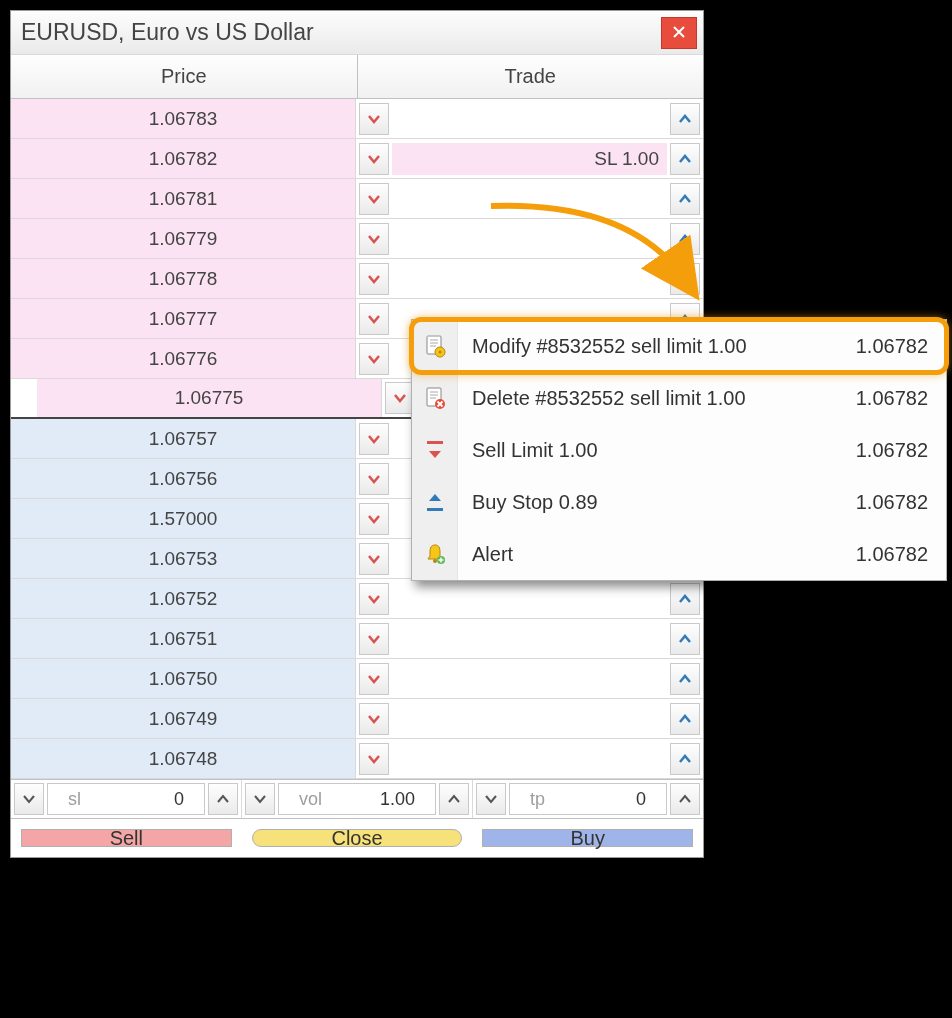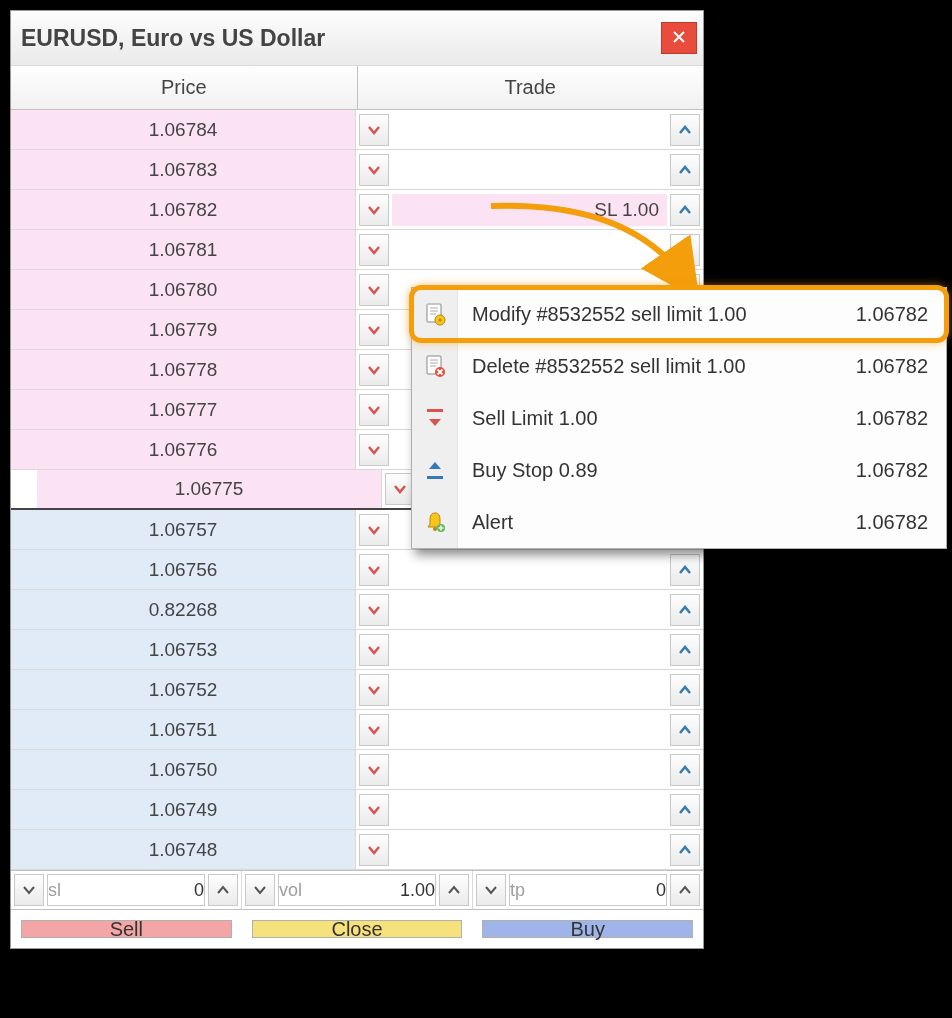--- a/index.html
+++ b/index.html
@@ -28,27 +28,26 @@
     color: #333;
   }
   .panel {
     position: relative;
     width: 694px;
     margin: 10px 0 0 10px;
     background: #fff;
     border: 1px solid #9a9a9a;
   }
   .titlebar {
-    height: 55px;
+    height: 44px;
     background: linear-gradient(#fdfdfd,#eaeaea);
     border-bottom: 1px solid var(--header-gray);
     display: flex;
     align-items: center;
     padding: 0 0 0 10px;
-    font-weight: bold;
   }
   .titlebar .title { font-size: 23px; color: #444; }
   .title-close {
     width: 36px; height: 32px;
     margin-left: auto; margin-right: 6px;
     background: #e74c3c;
     color: #fff;
     display: flex; align-items: center; justify-content: center;
     font-weight: bold; font-size: 16px;
     border: 1px solid #c0392b;
@@ -120,46 +119,46 @@
     display: flex; align-items: center;
     padding: 3px;
     gap: 3px;
   }
   .spin-group.sl, .spin-group.vol { border-right: 1px solid var(--border-light); }
   .spin-input {
     height: 32px;
     border: 1px solid #c9c9c9;
     background: #fff;
     display: flex; align-items: center;
-    padding: 0 0;
+    padding: 0 20px;
     gap: 6px;
   }
   .spin-input .lbl { color: #9e9e9e; font-size: 18px; }
   .spin-input .val { margin-left: auto; color: #333; font-size: 18px; }
 
   .action-btns {
     display: flex;
     height: 38px;
   }
   .action-btns > div {
     flex: 1;
     margin: 10px;
     display: flex; align-items: center; justify-content: center;
     border: 1px solid #b0b0b0;
     font-size: 20px;
     cursor: pointer;
   }
   .btn-sell { background: var(--sell-bg); }
-  .btn-close { background: var(--close-bg); }
+  .btn-close { background: var(--close-bg); border-radius: 15px; }
   .btn-buy { background: var(--buy-bg); }
 
   
   .ctx {
     position: absolute;
-    left: 400px; top: 276px;
+    left: 400px; top: 308px;
     width: 536px;
     background: #fdfdfd;
     border: 1px solid var(--ctx-border);
     box-shadow: 4px 6px 10px rgba(0,0,0,0.45);
     z-index: 10;
   }
   .ctx-row {
     display: flex; align-items: center;
     height: 52px;
     cursor: pointer;
@@ -206,36 +205,20 @@
     </div>
   </div>
 
   <div class="grid-header">
     <div>Price</div>
     <div>Trade</div>
   </div>
 
   <div class="rows" id="rows-container">
       <div class="row">
-        <div class="price-cell pink">1.06784</div>
-        <div class="trade-cell">
-          <div class="ud-btn">
-            <svg class="chev">
-              <path d="M2 4 L7 10 L12 4" fill="none" stroke="#d9534f" stroke-width="2.5"></path>
-            </svg>
-          </div>
-          <div class="trade-mid"></div>
-          <div class="ud-btn">
-            <svg class="chev">
-              <path d="M2 10 L7 4 L12 10" fill="none" stroke="#337ab7" stroke-width="2.5"></path>
-            </svg>
-          </div>
-        </div>
-      </div>
-      <div class="row">
         <div class="price-cell pink">1.06783</div>
         <div class="trade-cell">
           <div class="ud-btn">
             <svg class="chev">
               <path d="M2 4 L7 10 L12 4" fill="none" stroke="#d9534f" stroke-width="2.5"></path>
             </svg>
           </div>
           <div class="trade-mid"></div>
           <div class="ud-btn">
             <svg class="chev">
@@ -255,36 +238,20 @@
           <div class="trade-mid pink">SL 1.00</div>
           <div class="ud-btn">
             <svg class="chev">
               <path d="M2 10 L7 4 L12 10" fill="none" stroke="#337ab7" stroke-width="2.5"></path>
             </svg>
           </div>
         </div>
       </div>
       <div class="row">
         <div class="price-cell pink">1.06781</div>
-        <div class="trade-cell">
-          <div class="ud-btn">
-            <svg class="chev">
-              <path d="M2 4 L7 10 L12 4" fill="none" stroke="#d9534f" stroke-width="2.5"></path>
-            </svg>
-          </div>
-          <div class="trade-mid"></div>
-          <div class="ud-btn">
-            <svg class="chev">
-              <path d="M2 10 L7 4 L12 10" fill="none" stroke="#337ab7" stroke-width="2.5"></path>
-            </svg>
-          </div>
-        </div>
-      </div>
-      <div class="row">
-        <div class="price-cell pink">1.06780</div>
         <div class="trade-cell">
           <div class="ud-btn">
             <svg class="chev">
               <path d="M2 4 L7 10 L12 4" fill="none" stroke="#d9534f" stroke-width="2.5"></path>
             </svg>
           </div>
           <div class="trade-mid"></div>
           <div class="ud-btn">
             <svg class="chev">
               <path d="M2 10 L7 4 L12 10" fill="none" stroke="#337ab7" stroke-width="2.5"></path>
@@ -398,21 +365,21 @@
           </div>
           <div class="trade-mid"></div>
           <div class="ud-btn">
             <svg class="chev">
               <path d="M2 10 L7 4 L12 10" fill="none" stroke="#337ab7" stroke-width="2.5"></path>
             </svg>
           </div>
         </div>
       </div>
       <div class="row">
-        <div class="price-cell blue">0.82268</div>
+        <div class="price-cell blue">1.57000</div>
         <div class="trade-cell">
           <div class="ud-btn">
             <svg class="chev">
               <path d="M2 4 L7 10 L12 4" fill="none" stroke="#d9534f" stroke-width="2.5"></path>
             </svg>
           </div>
           <div class="trade-mid"></div>
           <div class="ud-btn">
             <svg class="chev">
               <path d="M2 10 L7 4 L12 10" fill="none" stroke="#337ab7" stroke-width="2.5"></path>

